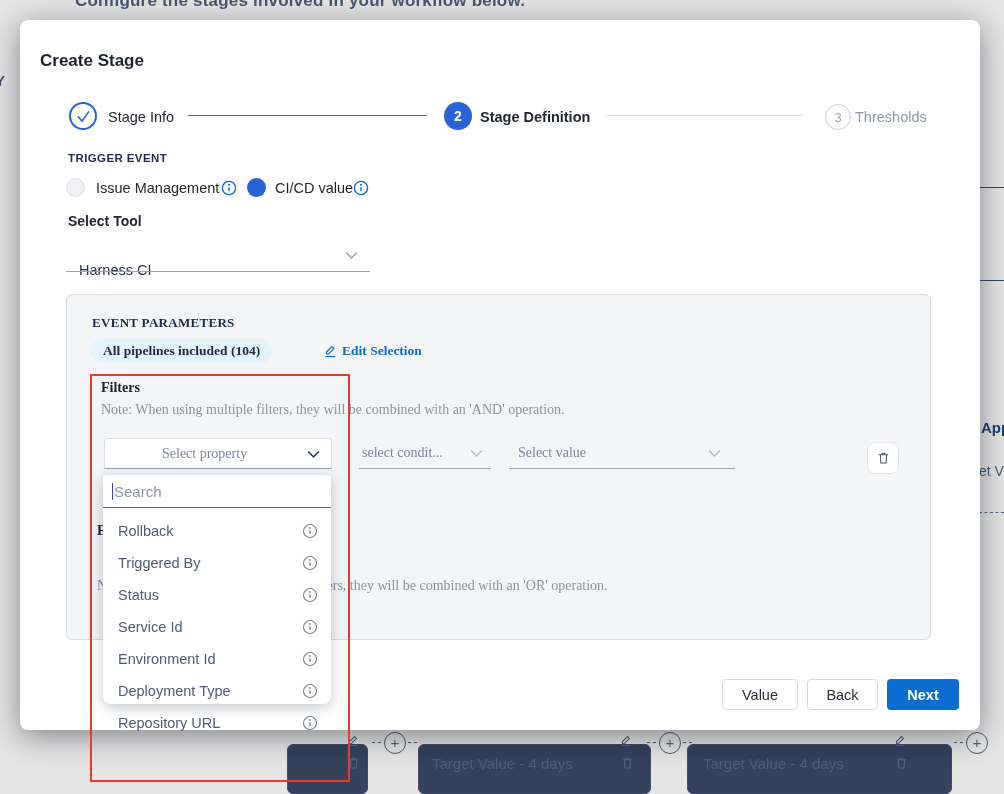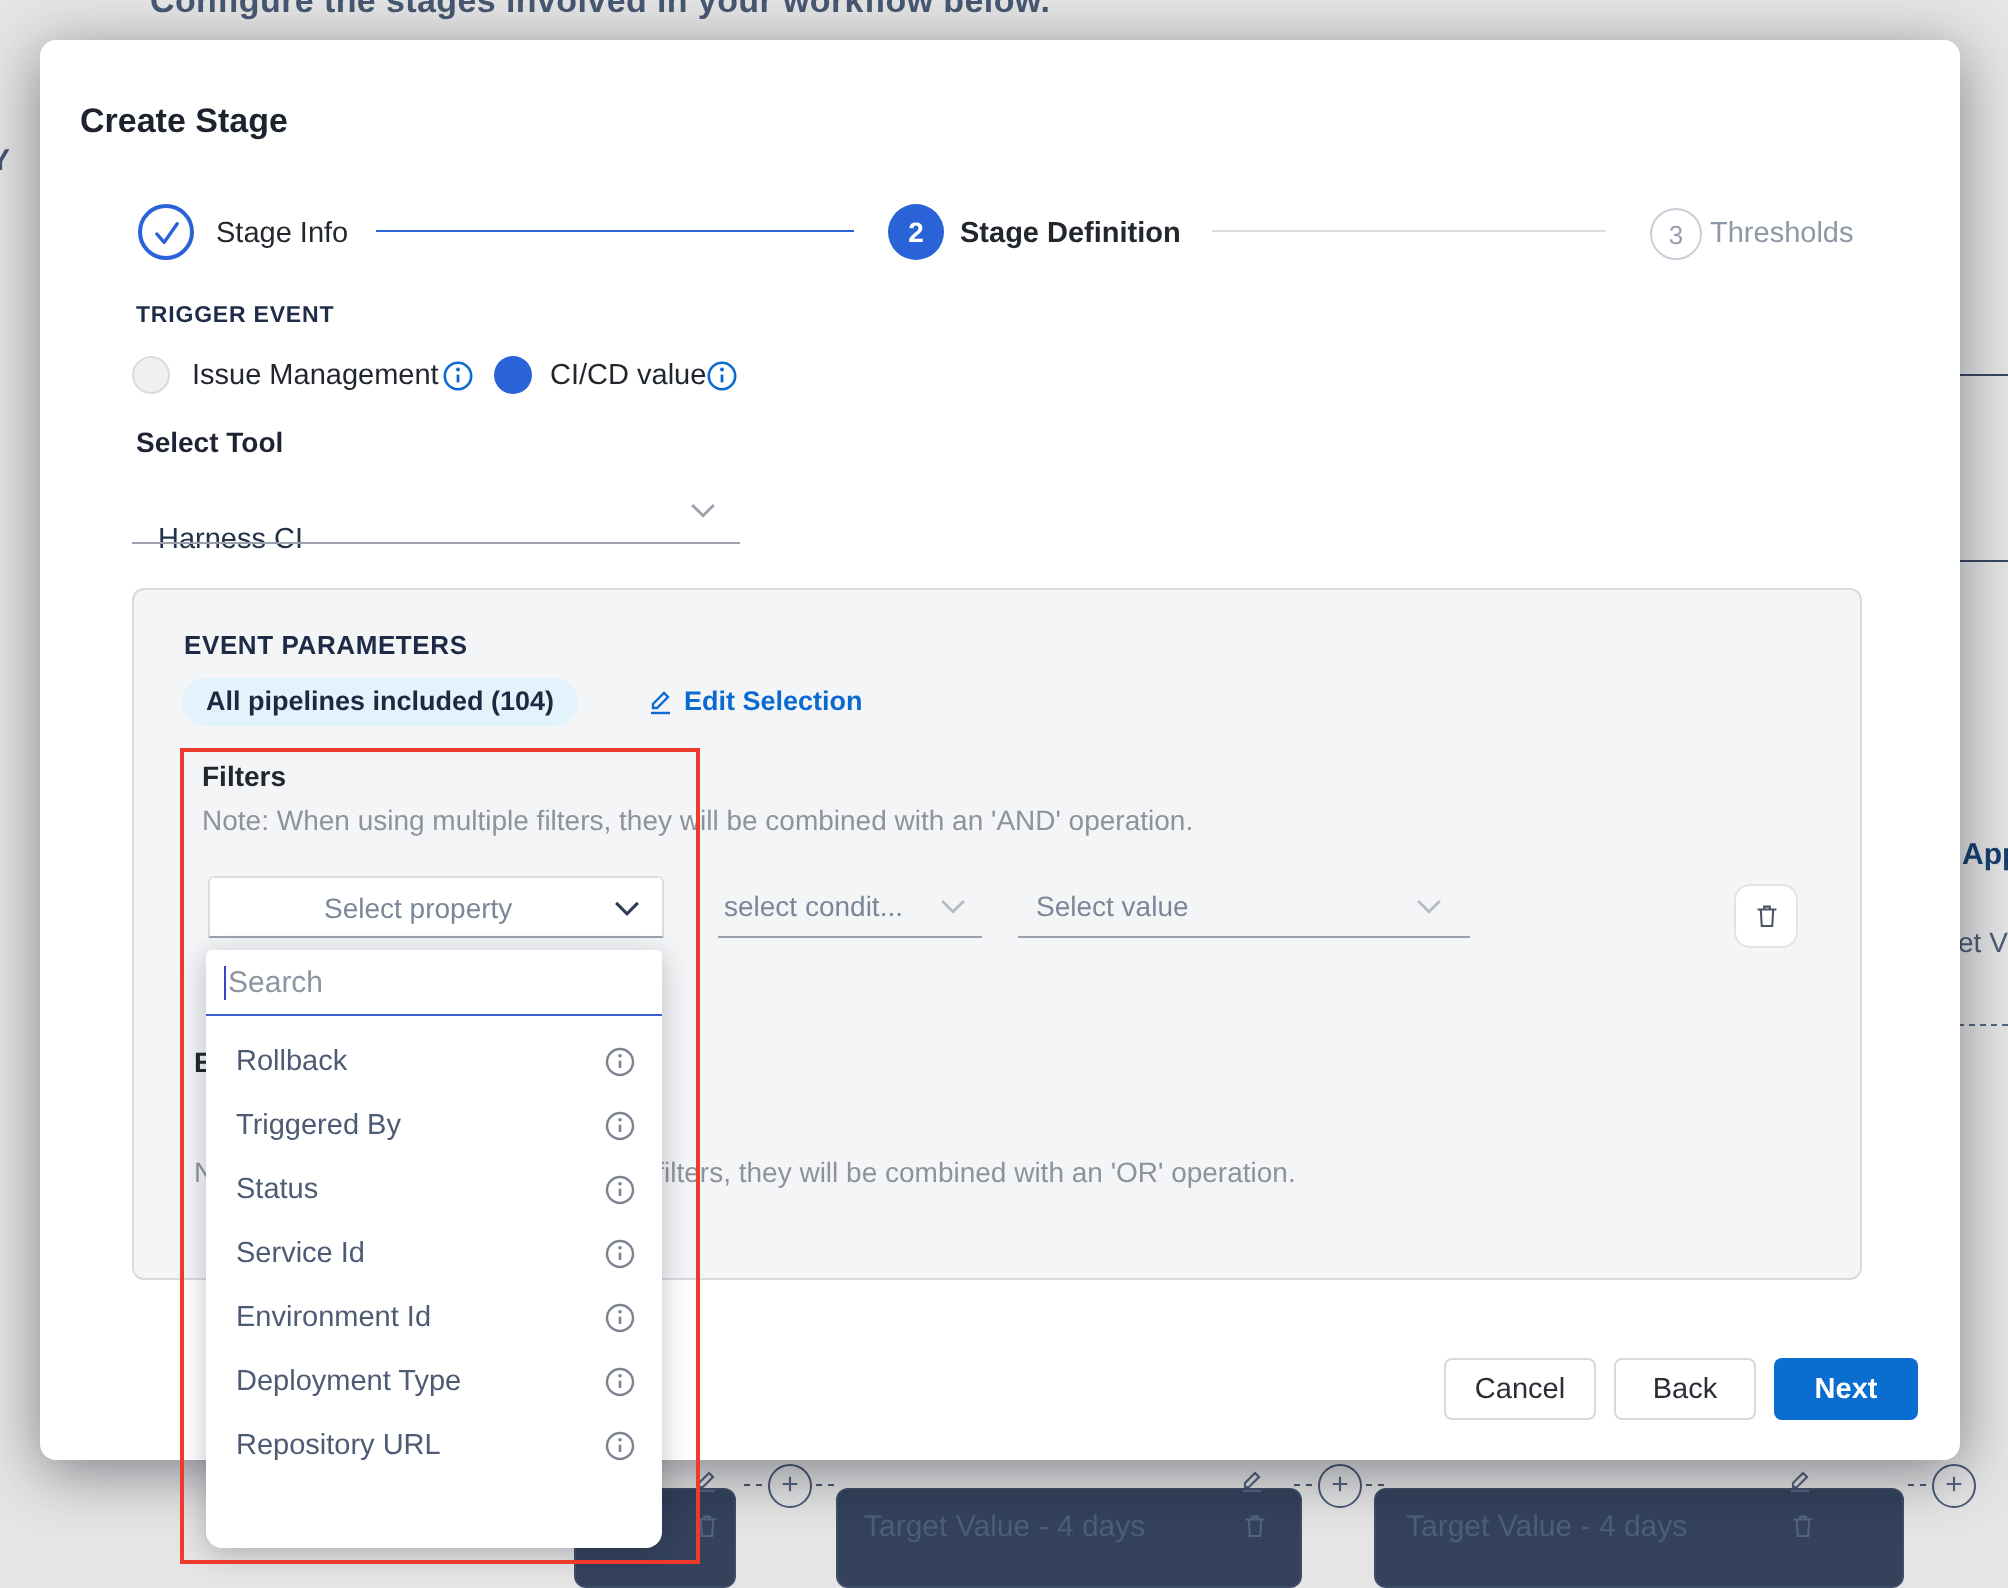--- a/index.html
+++ b/index.html
@@ -41,34 +41,34 @@
   .section-caps{font-size:11.5px;font-weight:700;letter-spacing:.4px;color:#1e2c49;}
   .radio{width:19px;height:19px;border-radius:50%;}
   .radio.off{background:#eef0f2;border:1px solid #d9dce1;}
   .radio.on{background:#2a62d8;}
   .radio-label{font-size:14.5px;color:#22272e;}
   .field-label{font-size:14px;font-weight:700;color:#1e2433;}
   .select-text{font-size:14.5px;color:#243249;margin-top:16px;}
   .underline{border-top:1px solid #9aa1ad;}
 
   
-  .panel{background:#f4f5f7;border:1px solid #d9dade;border-radius:6px;}
+  .panel{background:#f4f5f7;border:1px solid #d9dade;border-radius:6px;font-family:Liberation Serif, serif;}
   .panel-title{font-size:13px;font-weight:700;letter-spacing:.3px;color:#1d2b47;}
   .pill{height:24px;line-height:24px;padding:0 12px;border-radius:12px;background:#e2f3fc;
         font-size:13.5px;font-weight:600;color:#1d2940;}
   .link-blue{font-size:13.5px;font-weight:700;color:#0a6ad2;}
   .sub-title{font-size:14px;font-weight:700;color:#22272e;}
   .note{font-size:14px;color:#8e929b;white-space:nowrap;}
   .placeholder{font-size:14px;color:#7b8698;}
   .sel-box{background:#fff;border:1px solid #d9dce1;border-bottom:1px solid #9aa1ad;border-radius:3px 3px 0 0;}
   .icon-btn{background:#fff;border:1px solid #e2e3e7;border-radius:8px;display:flex;
             align-items:center;justify-content:center;color:#4b5261;}
 
   
-  .dropdown{left:103px;top:475px;width:228px;height:299px;background:#fff;z-index:60;
+  .dropdown{left:103px;top:475px;width:228px;height:229px;background:#fff;z-index:60;
             border-radius:3px 3px 8px 8px;box-shadow:0 3px 14px rgba(15,22,40,.25);}
   .search-row{height:33px;display:flex;align-items:center;padding-left:9px;
               border-bottom:1.5px solid #3c5fce;}
   .caret{width:1px;height:17px;background:#3347c4;margin-right:1px;}
   .search-text{font-size:15px;color:#8d95a4;}
   .dd-list{padding-top:7px;}
   .dd-item{height:32px;display:flex;align-items:center;justify-content:space-between;
            padding:0 13px 0 15px;cursor:pointer;}
   .dd-item span{font-size:14.5px;color:#4d5b74;}
 
@@ -219,21 +219,21 @@
       <div class="abs icon-btn" style="left:800px;top:147px;width:32px;height:32px;">
         <svg width="15" height="16" viewBox="0 0 16 16">
           <path d="M3 4.5h10M6.5 4.5V3h3v1.5M4.7 4.5l.5 8.8h5.6l.5-8.8" fill="none" stroke="currentColor" stroke-width="1.1"></path>
           </svg>
       </div>
 
       <div class="abs sub-title" style="left:30px;top:228px;">Execution Filters</div>
       <div class="abs note" style="left:30px;top:283px;">Note: When using multiple execution filters, they will be combined with an 'OR' operation.</div>
     </div>
 
-    <div class="abs btn ghost" style="left:702px;top:659px;width:76px;">Cancel</div>
+    <div class="abs btn ghost" style="left:702px;top:659px;width:76px;">Value</div>
     <div class="abs btn ghost" style="left:787px;top:659px;width:71px;">Back</div>
     <div class="abs btn primary" style="left:867px;top:659px;width:72px;">Next</div>
   </div>
 
   <div class="abs dropdown">
     <div class="search-row">
       <div class="caret"></div>
       <span class="search-text">Search</span>
     </div>
     <div class="dd-list">

